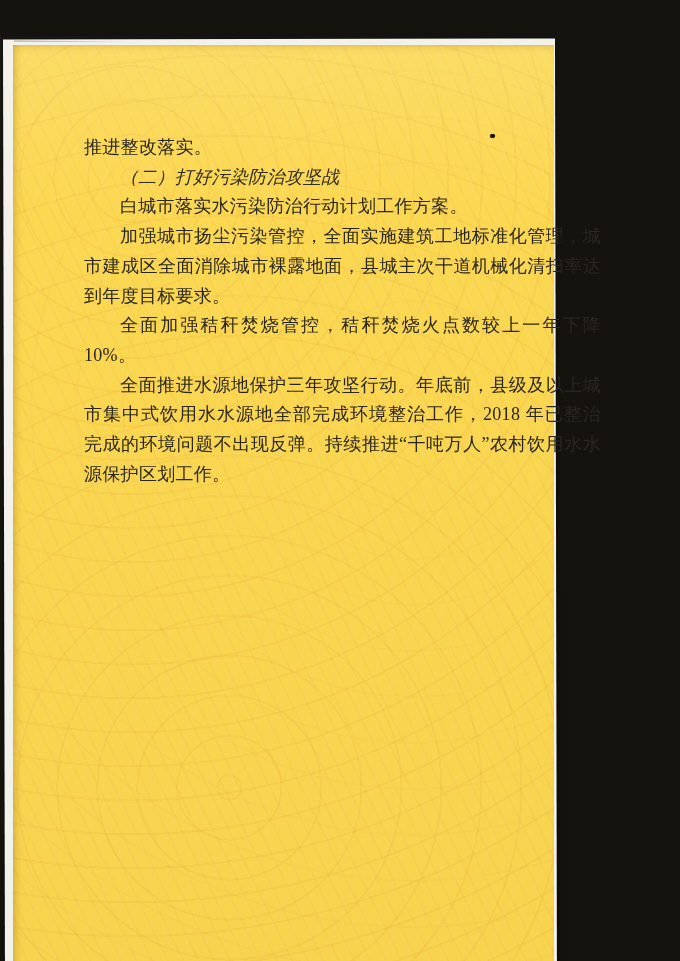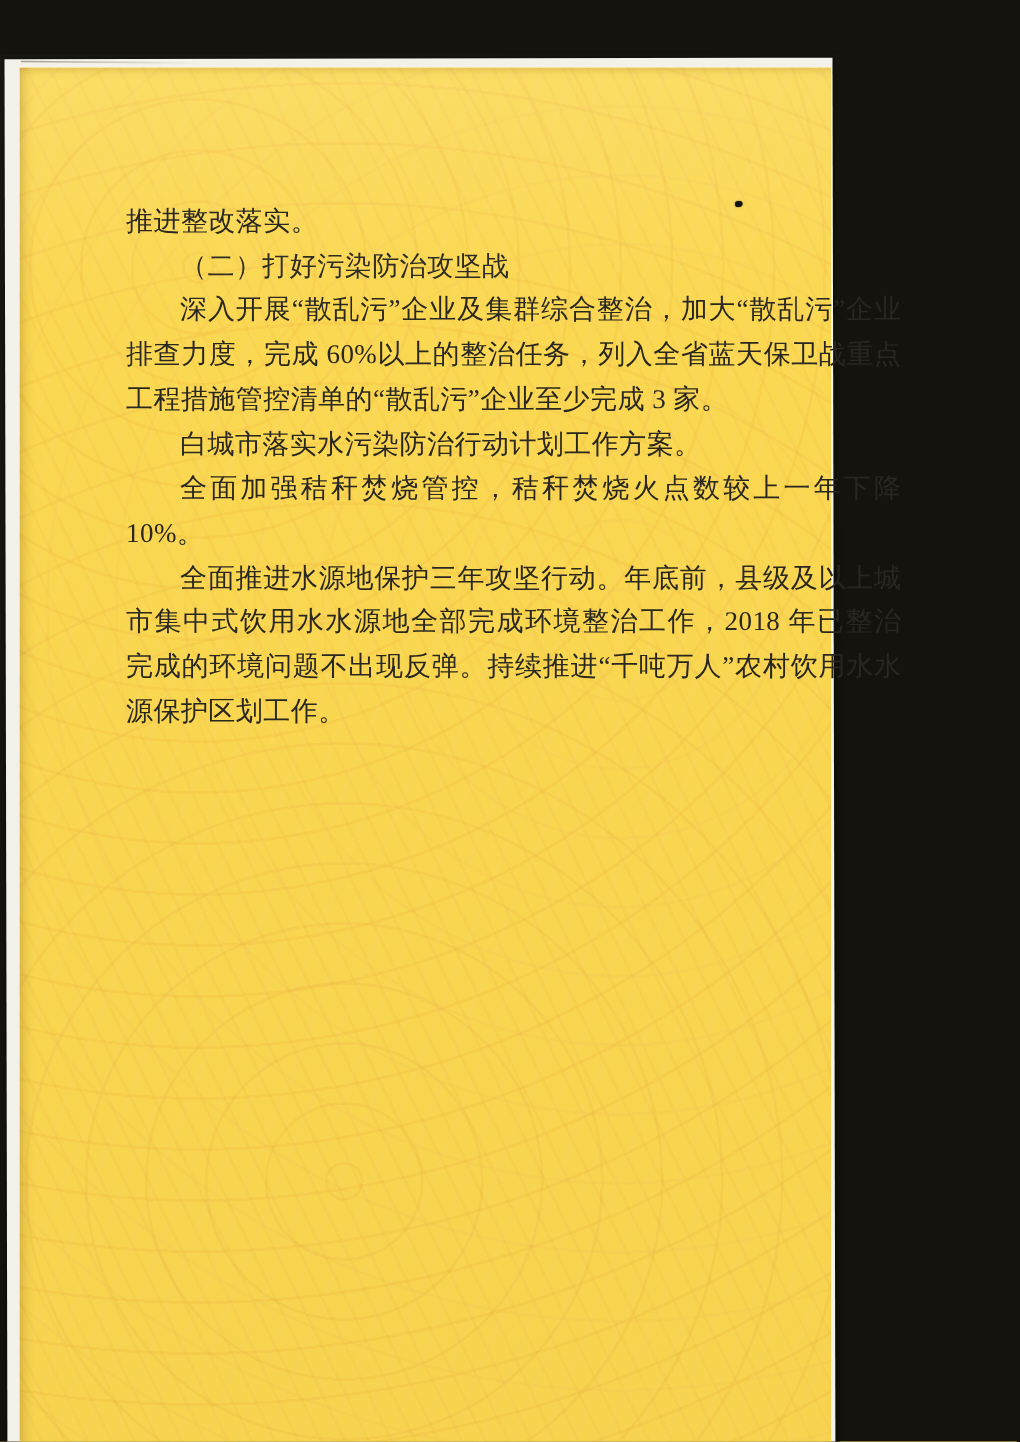--- a/index.html
+++ b/index.html
@@ -44,38 +44,39 @@
     font-size:18px;line-height:29.7px;
     letter-spacing:.3px;
     color:#29271f;
     text-align:justify;
   }
   .para{margin:0;padding:0;}
   .para.normal,.para.bullet{text-indent:2em;}
   .para.continuation{text-indent:0;}
   .para.heading{
     text-indent:2em;
+    font-style:italic;
     color:#2e2c23;
   }
   .ink-dot{
     position:absolute;left:477px;top:89px;width:5px;height:4px;
     background:#14130f;border-radius:50% 45% 55% 50%;
     box-shadow:0 0 1px rgba(20,19,15,.8);
   }
 </style>
 </head>
 <body>
 
 <div class="scan">
   <div class="sheet-under"></div>
   <div class="page-curl"></div>
   <div class="paper">
     <div class="ink-dot"></div>
     <div class="text-block">
         <p class="para continuation">推进整改落实。</p>
         <p class="para heading">（二）打好污染防治攻坚战</p>
-        <p class="para normal">深入开展“散乱污”企业及集群综合整治，加大“散乱污”企业排查力度，完成 60%以上的整治任务，列入全省蓝天保卫战重点工程措施管控清单的“散乱污”企业至少完成 3 家。</p>
         <p class="para normal">白城市落实水污染防治行动计划工作方案。</p>
+        <p class="para normal">加强城市扬尘污染管控，全面实施建筑工地标准化管理，城市建成区全面消除城市裸露地面，县城主次干道机械化清扫率达到年度目标要求。</p>
         <p class="para normal">全面加强秸秆焚烧管控，秸秆焚烧火点数较上一年下降 10%。</p>
         <p class="para normal">全面推进水源地保护三年攻坚行动。年底前，县级及以上城市集中式饮用水水源地全部完成环境整治工作，2018 年已整治完成的环境问题不出现反弹。持续推进“千吨万人”农村饮用水水源保护区划工作。</p>
       </div>
   </div>
 </div>
 
 </body></html>

